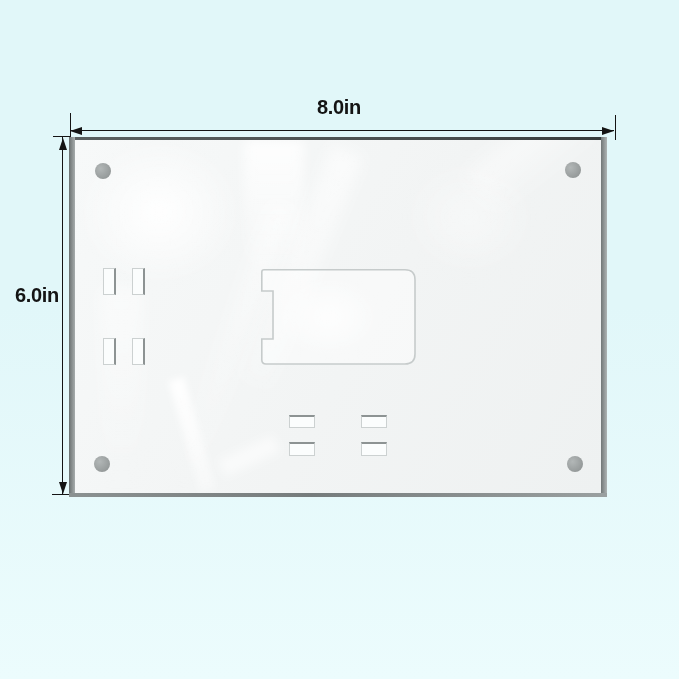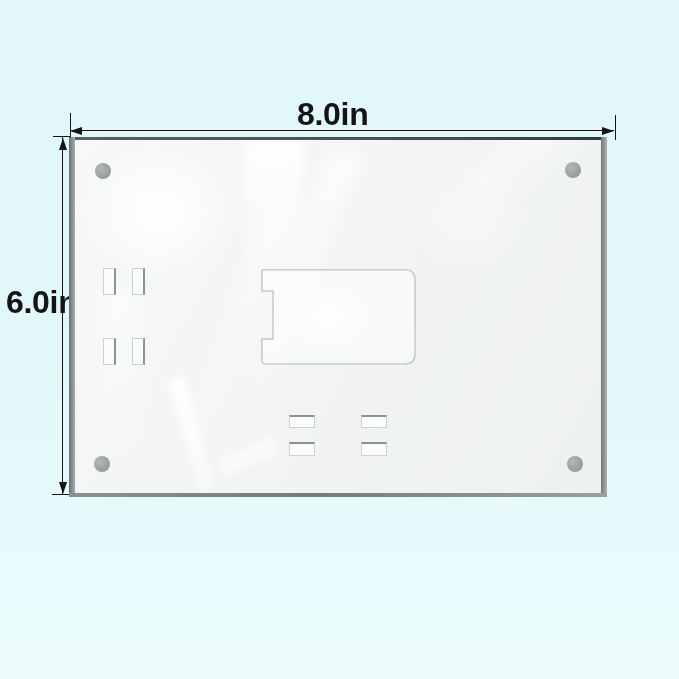--- a/index.html
+++ b/index.html
@@ -29,22 +29,22 @@
   .tick{position:absolute;background:var(--annotation-ink);}
   .tick.v{width:1.2px;}
   .tick.h{height:1.2px;}
   .ah{position:absolute;width:0;height:0;}
   .ah-left{border-top:4px solid transparent;border-bottom:4px solid transparent;border-right:12px solid var(--annotation-ink);transform:translateX(-1px);}
   .ah-right{border-top:4px solid transparent;border-bottom:4px solid transparent;border-left:12px solid var(--annotation-ink);}
   .ah-up{border-left:4px solid transparent;border-right:4px solid transparent;border-bottom:12px solid var(--annotation-ink);}
   .ah-down{border-left:4px solid transparent;border-right:4px solid transparent;border-top:12px solid var(--annotation-ink);}
   .dim-label{
     position:absolute;color:var(--annotation-ink);
-    font-size:32px;font-weight:bold;letter-spacing:-0.3px;
-    white-space:nowrap;
+    font-size:20px;font-weight:bold;letter-spacing:-0.3px;
+    text-align:center;white-space:nowrap;
   }
   
   .panel{position:absolute;left:69px;top:137px;width:538px;height:360px;overflow:hidden;}
   .edge{position:absolute;}
   .edge-top{left:0;top:0;right:0;height:3px;background:linear-gradient(90deg,#5a6060,#474d4d 70%,#343a3a);}
   .edge-left{left:0;top:0;bottom:0;width:6px;background:linear-gradient(90deg,#6b7171,#a6acac);}
   .edge-right{right:0;top:0;bottom:0;width:6px;background:linear-gradient(90deg,#717777,#aeb4b4);}
   .edge-bottom{left:0;bottom:0;right:0;height:4px;background:linear-gradient(90deg,#8b9191,#767c7c 45%,#9aa0a0);}
   .face{
     position:absolute;left:6px;top:3px;right:6px;bottom:4px;

